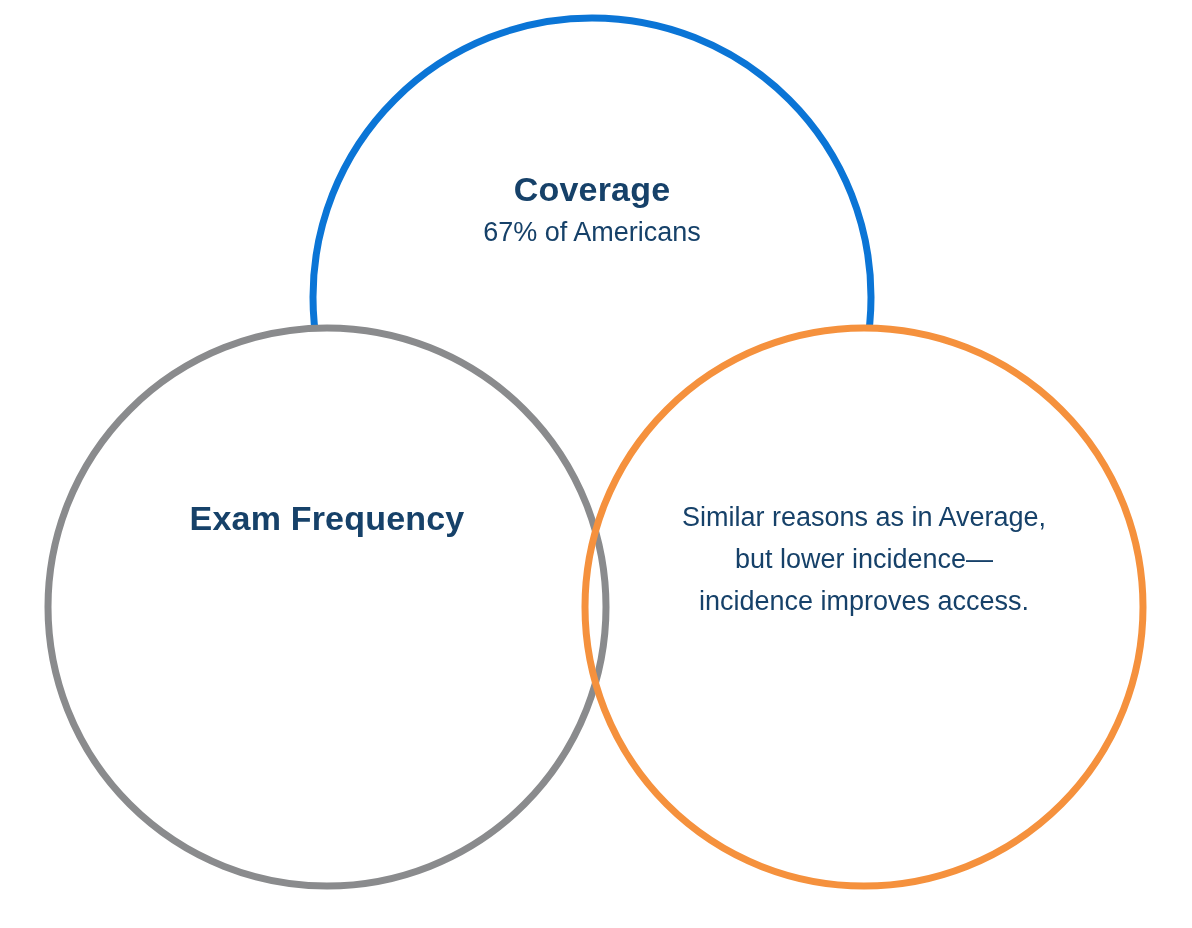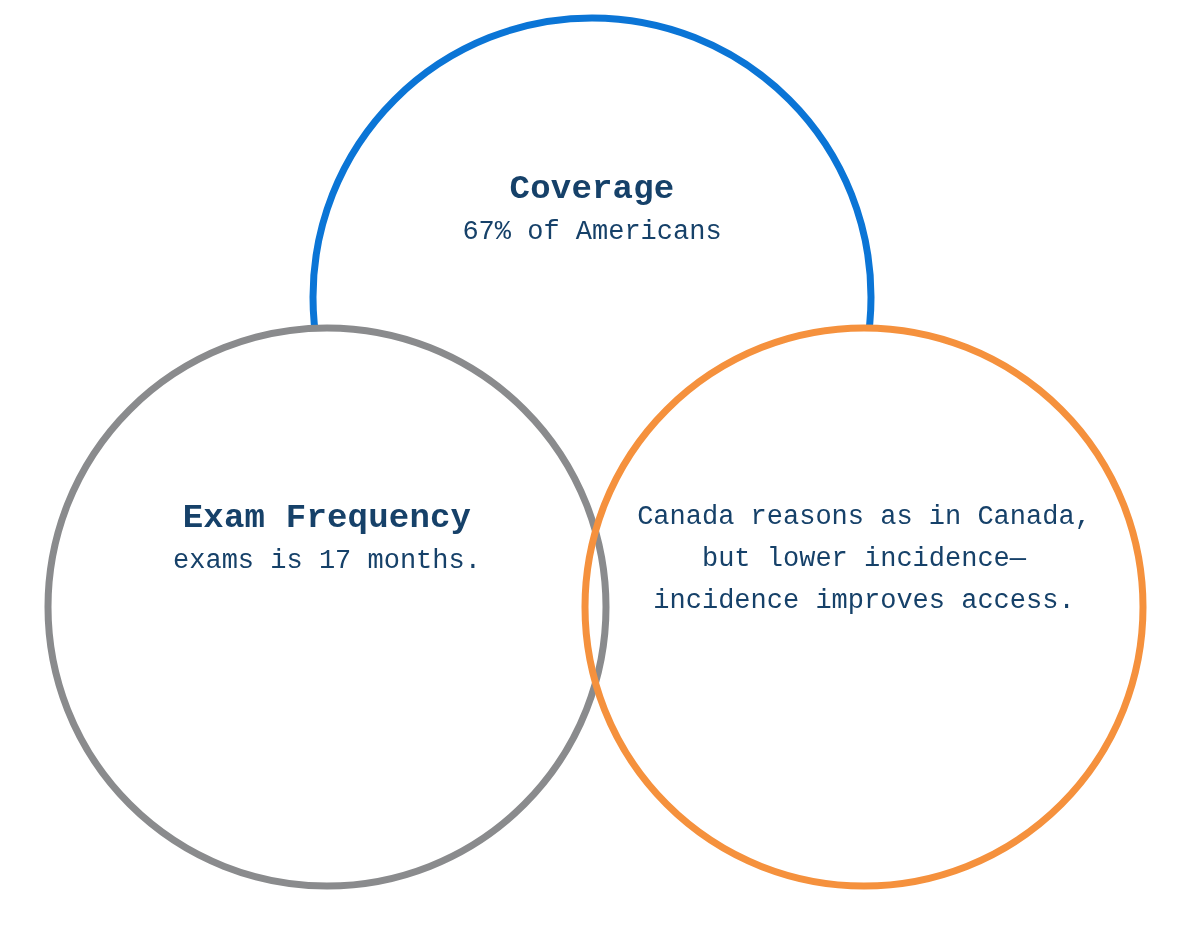--- a/index.html
+++ b/index.html
@@ -6,21 +6,21 @@
     margin: 0;
     padding: 0;
     background: #ffffff;
   }
   #stage {
     position: relative;
     width: 1192px;
     height: 928px;
     overflow: hidden;
     background: var(--bg, #ffffff);
-    font-family: Liberation Mono, monospace;
+    font-family: Liberation Sans, sans-serif;
   }
   #venn-svg {
     position: absolute;
     left: 0;
     top: 0;
   }
   .label {
     position: absolute;
     width: 560px;
     transform: translateX(-50%);
@@ -59,22 +59,21 @@
     <circle cx="864" cy="607" r="279" fill="none" stroke-width="7" stroke="#f5913d"></circle>
   </svg>
 
   <div class="label label-coverage">
     <div class="title">Coverage</div>
     <div class="line">67% of Americans</div>
   </div>
 
   <div class="label label-exam">
     <div class="title">Exam Frequency</div>
-    <div class="line">exams is 17 months.</div>
   </div>
 
   <div class="label label-barriers">
-    <div class="line">Canada reasons as in Canada,</div>
+    <div class="line">Similar reasons as in Average,</div>
     <div class="line">but lower incidence—</div>
     <div class="line">incidence improves access.</div>
   </div>
 
 </div>
 
 </body></html>

